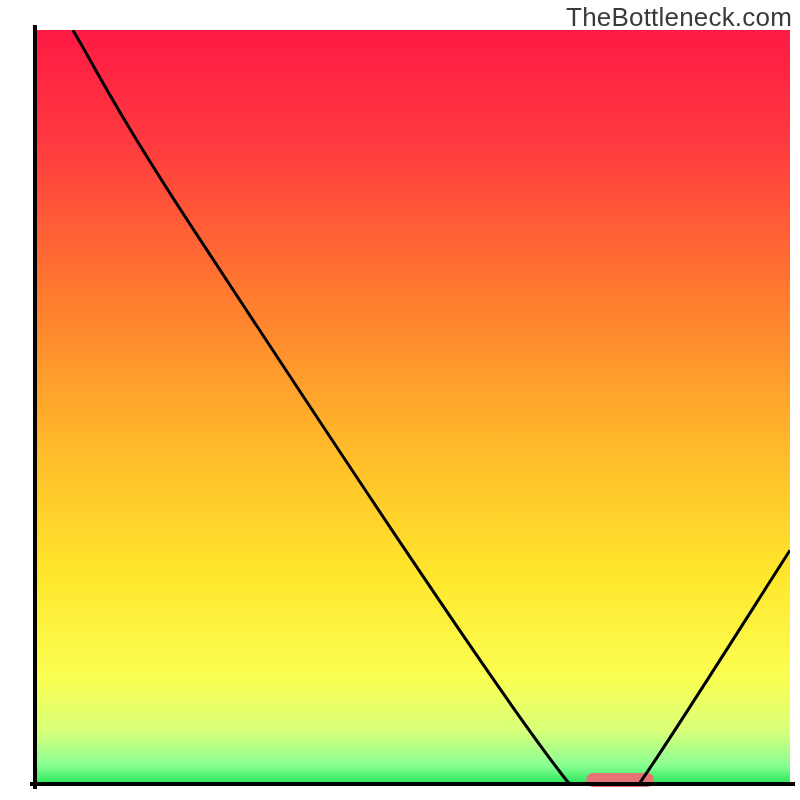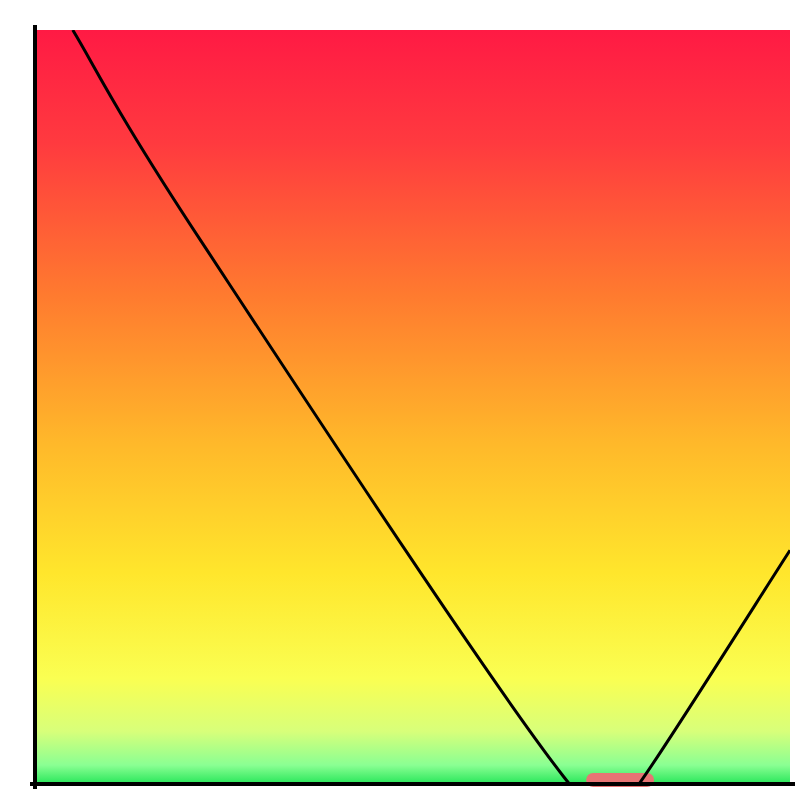--- a/index.html
+++ b/index.html
@@ -28,20 +28,21 @@
   svg {
     position: absolute;
     top: 0;
     left: 0;
   }
 </style>
 </head>
 <body>
 
 <div class="wrap">
+  <div class="watermark">TheBottleneck.com</div>
 
   <svg width="800" height="800" viewBox="0 0 800 800">
     <defs>
       <linearGradient id="bg-grad" x1="0" y1="0" x2="0" y2="1">
           <stop offset="0%" stop-color="#ff1a44"></stop>
           <stop offset="15%" stop-color="#ff3a3f"></stop>
           <stop offset="35%" stop-color="#ff7a2f"></stop>
           <stop offset="55.00000000000001%" stop-color="#ffb92a"></stop>
           <stop offset="72%" stop-color="#ffe62c"></stop>
           <stop offset="86%" stop-color="#faff52"></stop>

